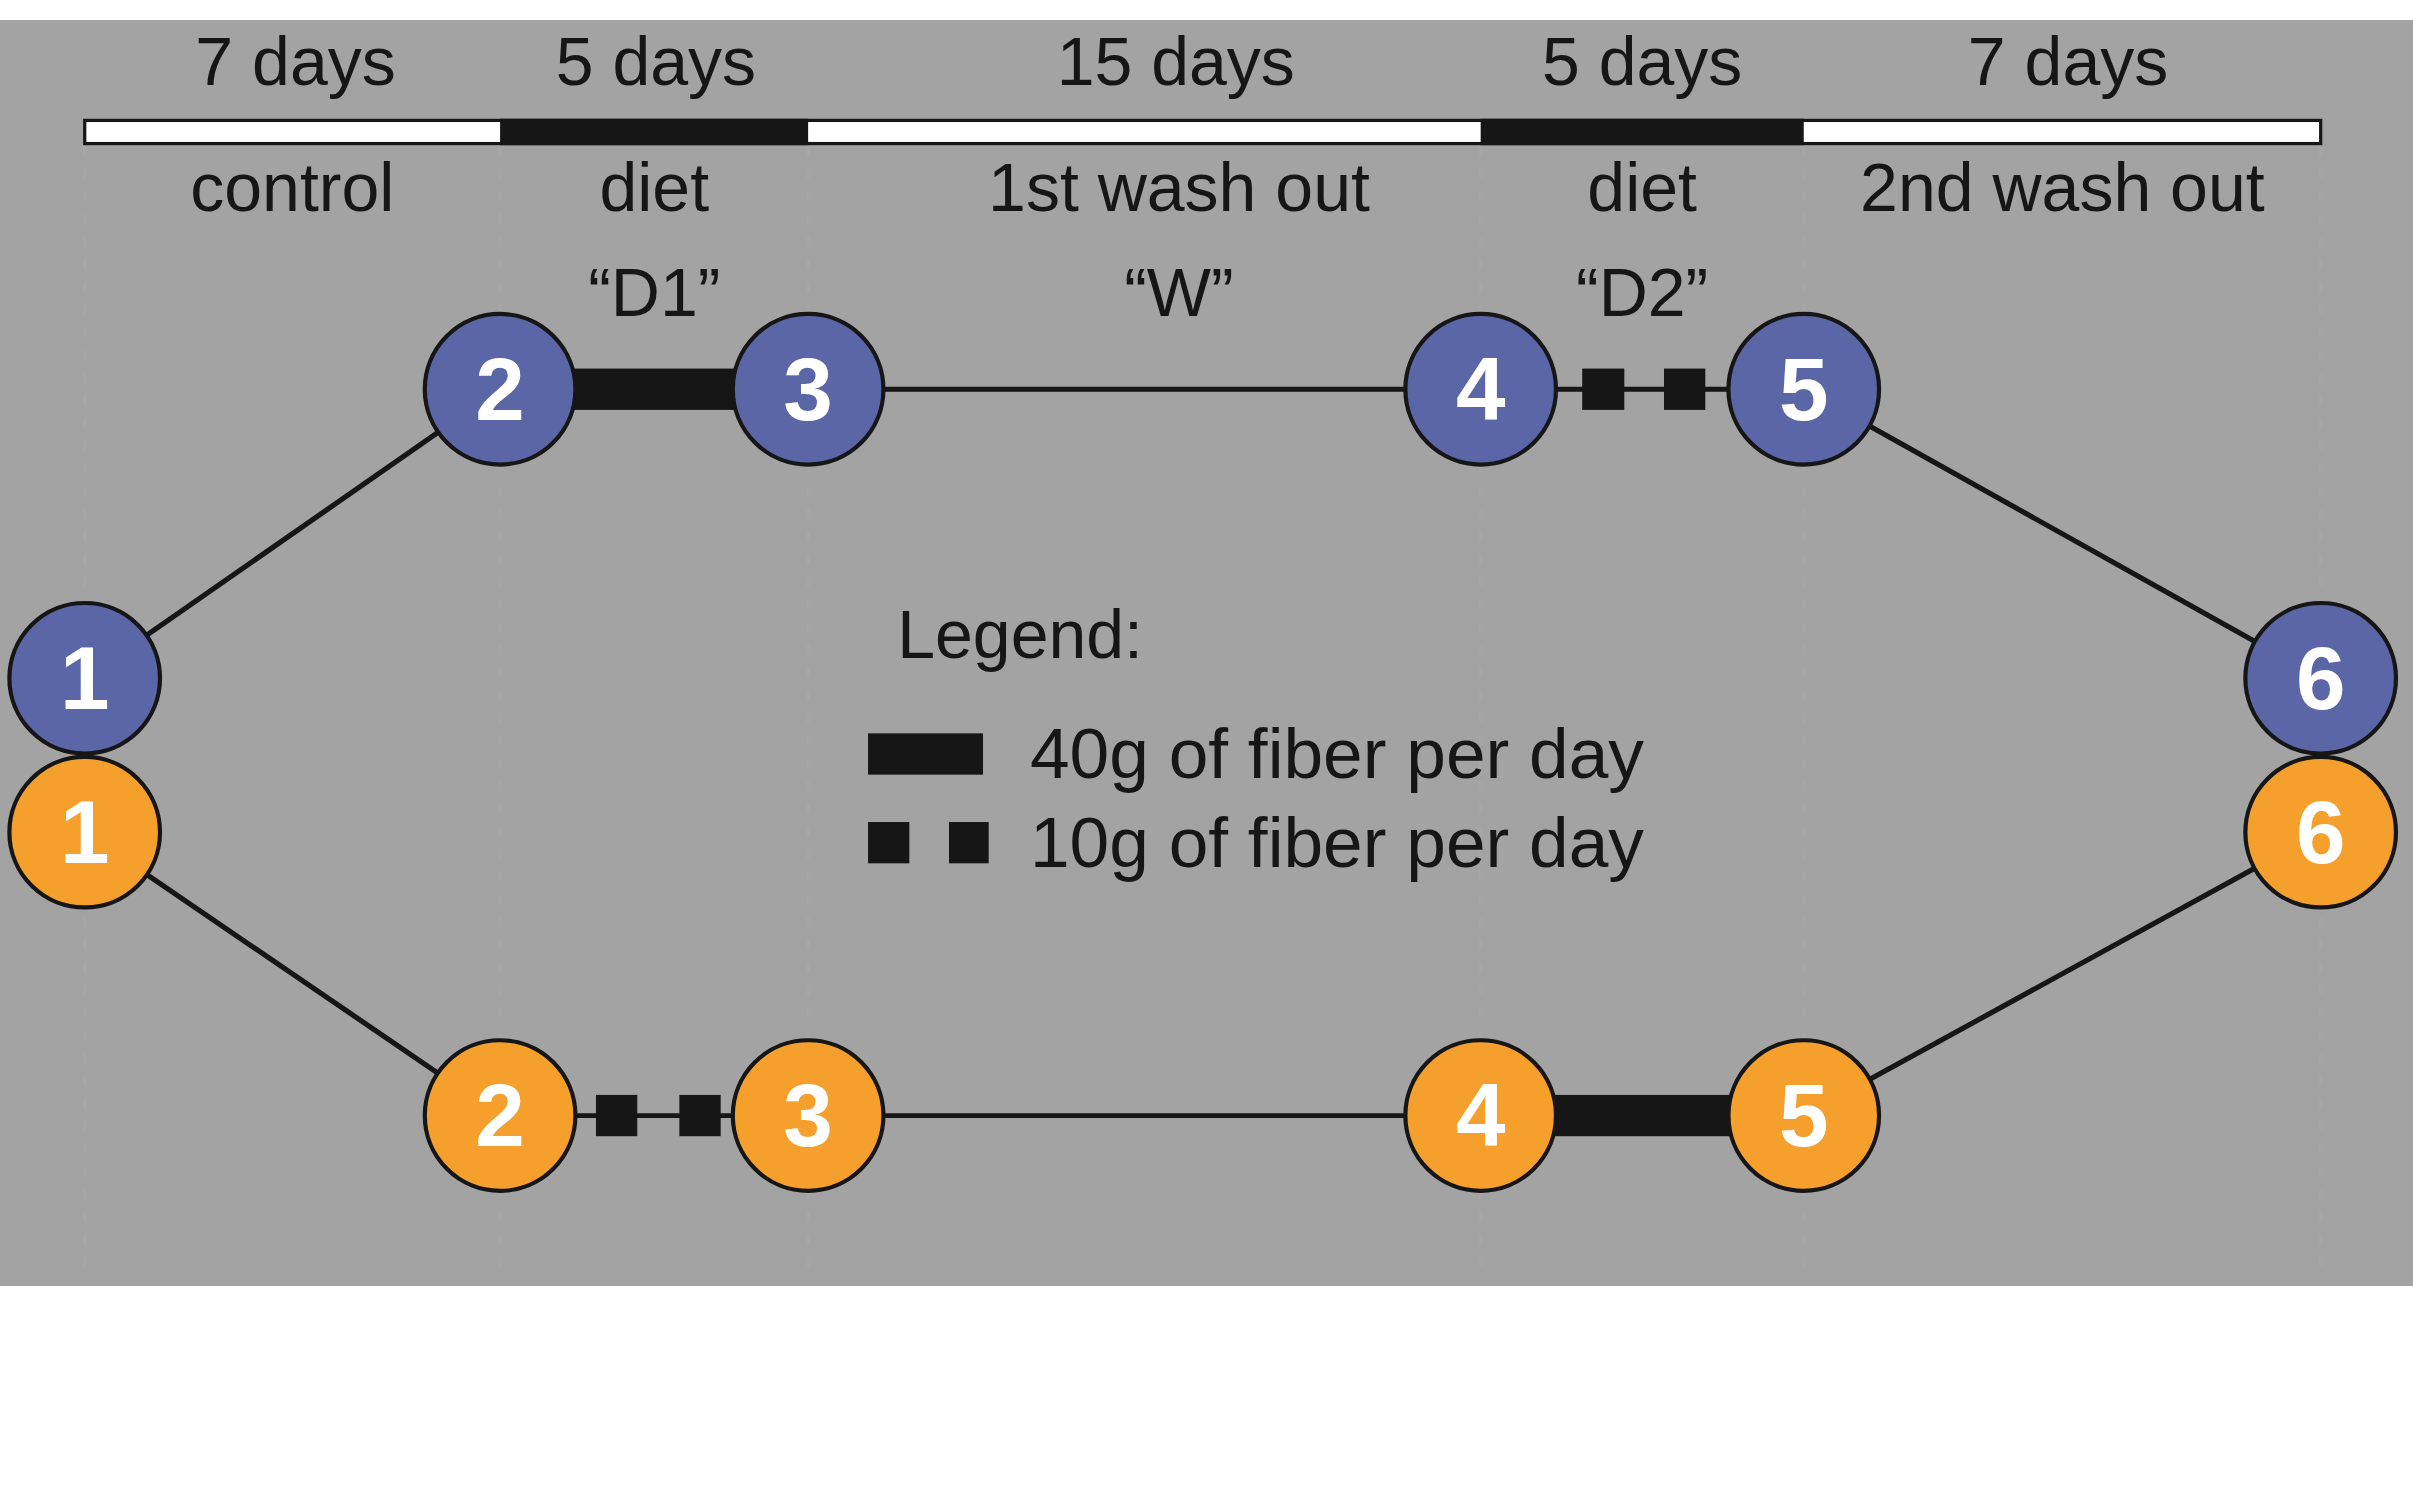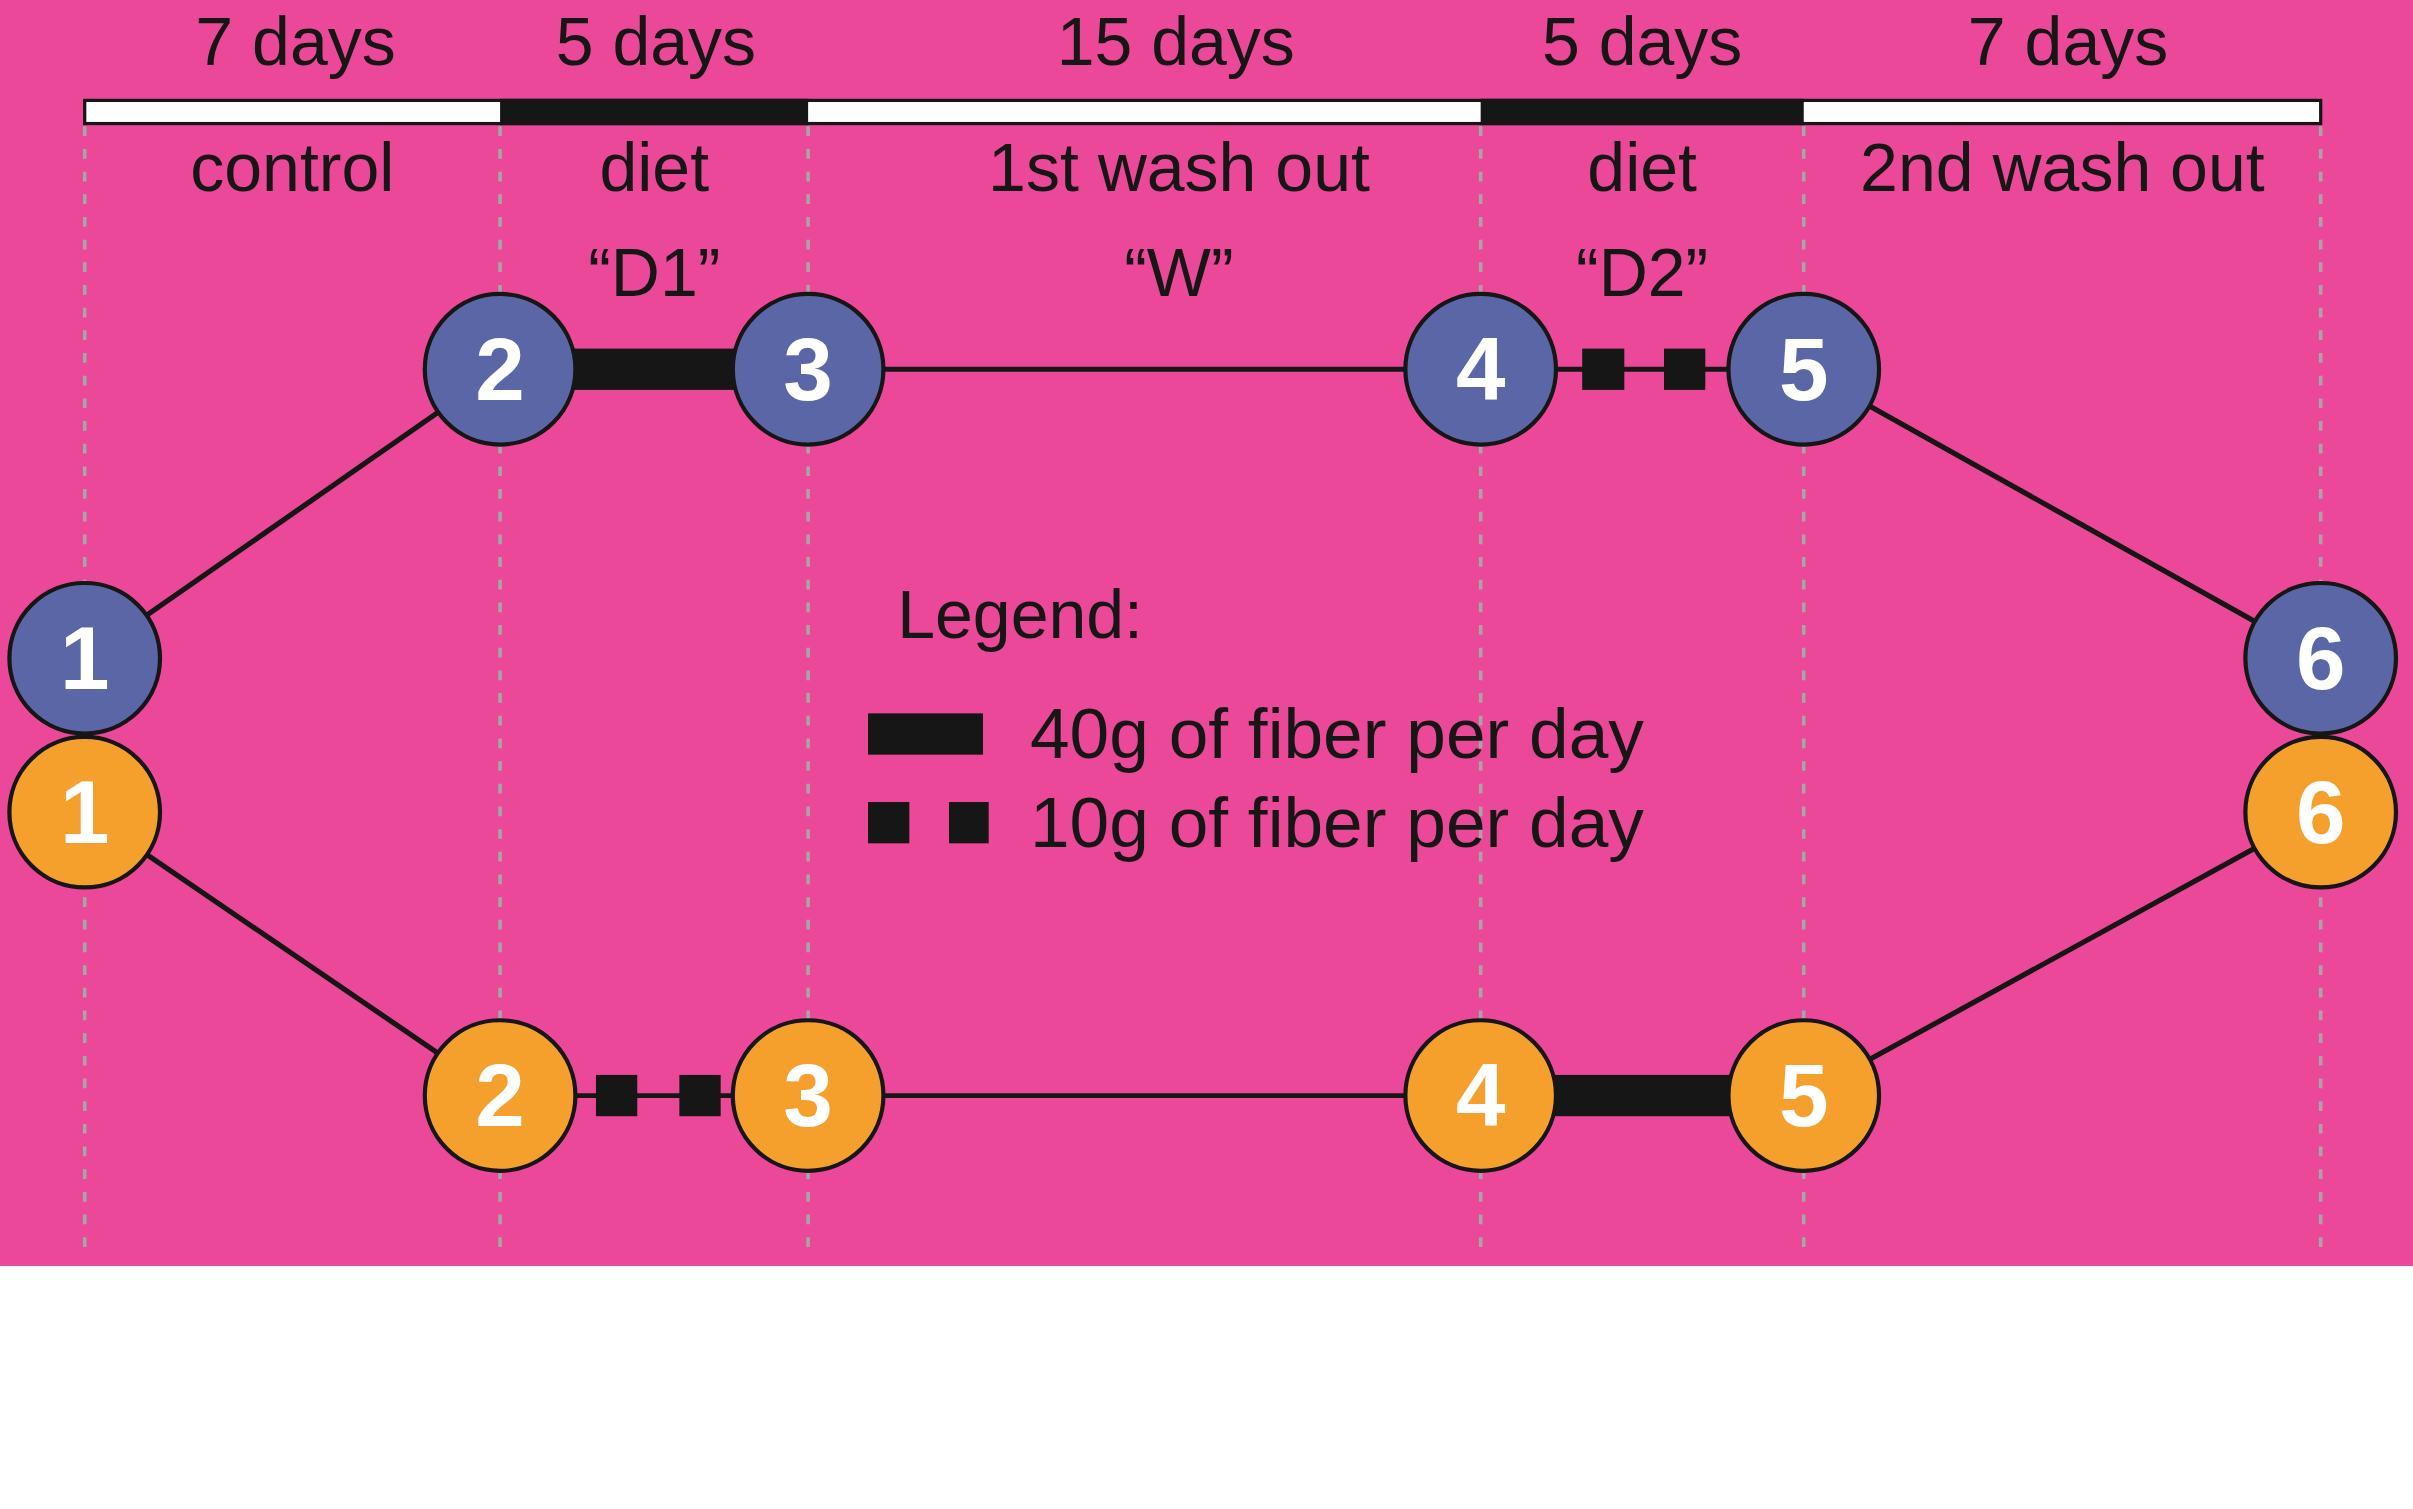--- a/index.html
+++ b/index.html
@@ -1,16 +1,16 @@
 <!DOCTYPE html>
 <html style="font-size:7.7px"><head>
 <meta charset="utf-8">
 <style>
   html, body { margin: 0; padding: 0; background: #ffffff; }
-  .figure-wrap { width: 100%; background: #ec4899; }
+  .figure-wrap { width: 100%; background: #a3a3a3; margin-top: 20px; }
   svg { display: block; width: 100%; height: auto; }
 
   text {
     font-family: "Liberation Sans", "DejaVu Sans", sans-serif;
     fill: #161616;
   }
   .lbl       { font-size: 42px; }
   .lbl-mid   { font-size: 42px; text-anchor: middle; }
   .legend-item { font-size: 44px; }
   .node-num  {

